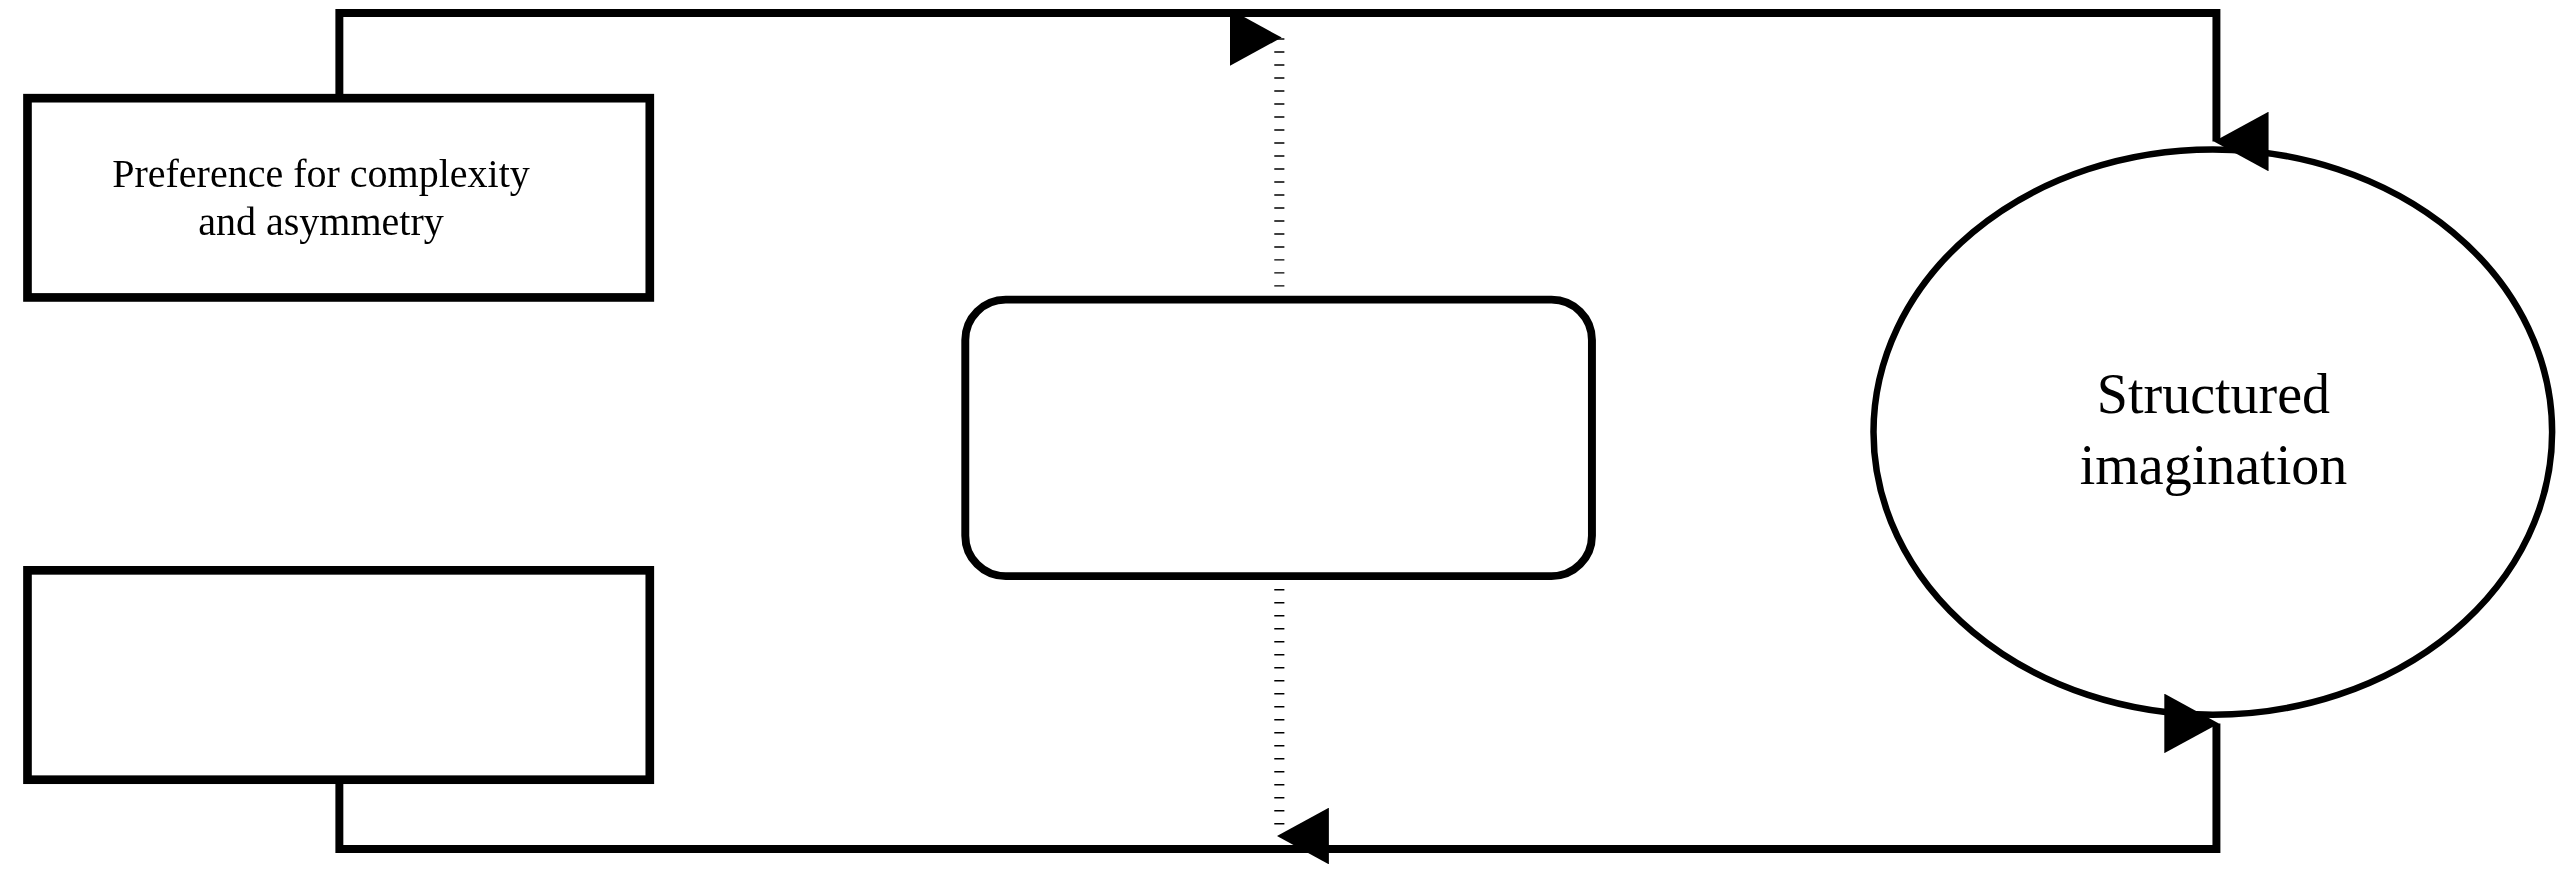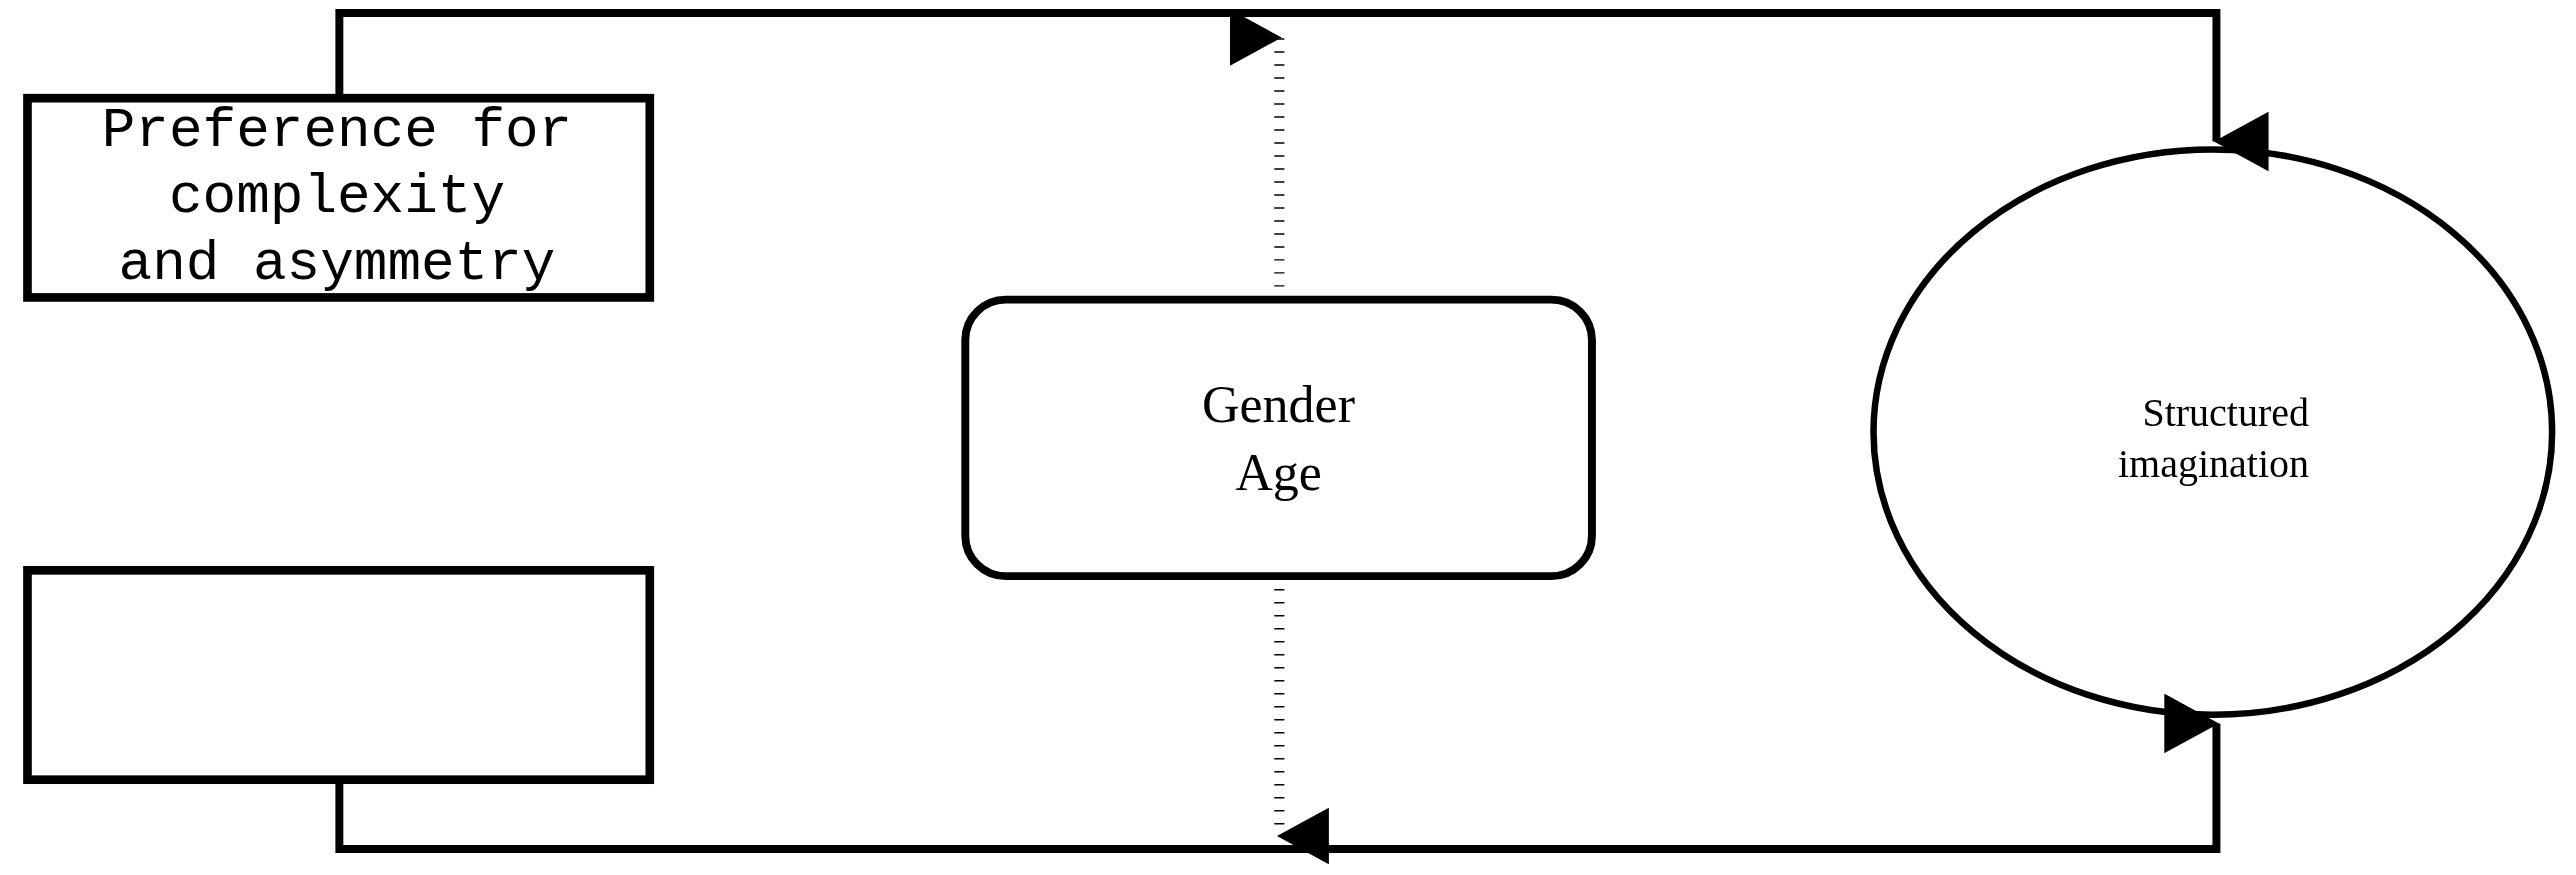--- a/index.html
+++ b/index.html
@@ -30,50 +30,48 @@
     align-items: center;
     justify-content: center;
     text-align: center;
     color: #000000;
     line-height: 1.18;
     white-space: pre-line;
     pointer-events: none;
     -webkit-font-smoothing: antialiased;
   }
   #label-preference {
-    left: 26px;
+    left: 10px;
     top: 98px;
     width: 622px;
     height: 199px;
-    font-size: 56px;
-    font-family: Liberation Mono, monospace;
+    font-size: 40px;
   }
   #label-fluid {
     left: 27.4px;
     top: 570px;
     width: 622px;
     height: 209px;
     font-size: 44px;
   }
   #label-moderator {
     left: 965px;
     top: 300px;
     width: 627px;
     height: 277px;
     font-size: 52px;
     line-height: 1.30;
   }
   #label-outcome {
     left: 1874px;
-    top: 156px;
+    top: 147px;
     width: 679px;
     height: 565px;
-    font-size: 40px;
+    font-size: 56px;
     line-height: 1.26;
-    text-align: right;
   }
 </style>
 </head>
 <body>
 
 <div id="diagram-root">
 
   <svg id="diagram-svg" viewBox="0 0 3568 1212" xmlns="http://www.w3.org/2000/svg">
     <defs>
       <marker id="arrow-solid-down" viewBox="0 0 12 12" refX="6" refY="10.5" markerWidth="7.5" markerHeight="7.5" orient="auto-start-reverse" markerUnits="strokeWidth">
@@ -98,20 +96,18 @@
 
     <line x1="1772" y1="415" x2="1772" y2="52" stroke="#000000" stroke-width="14" stroke-dasharray="2 16" stroke-linecap="butt" marker-end="url(#arrow-dotted-head)"></line>
 
     <line x1="1772" y1="798" x2="1772" y2="1158" stroke="#000000" stroke-width="14" stroke-dasharray="2 16" stroke-linecap="butt" marker-end="url(#arrow-dotted-head)"></line>
   </svg>
 
   <div class="node-label" id="label-preference">Preference for complexity
 and asymmetry</div>
 
 
-  <div class="node-label" id="label-moderator">Gender
-Age</div>
 
   <div class="node-label" id="label-outcome">Structured
 imagination</div>
 
 </div>
 
 
 </body></html>

